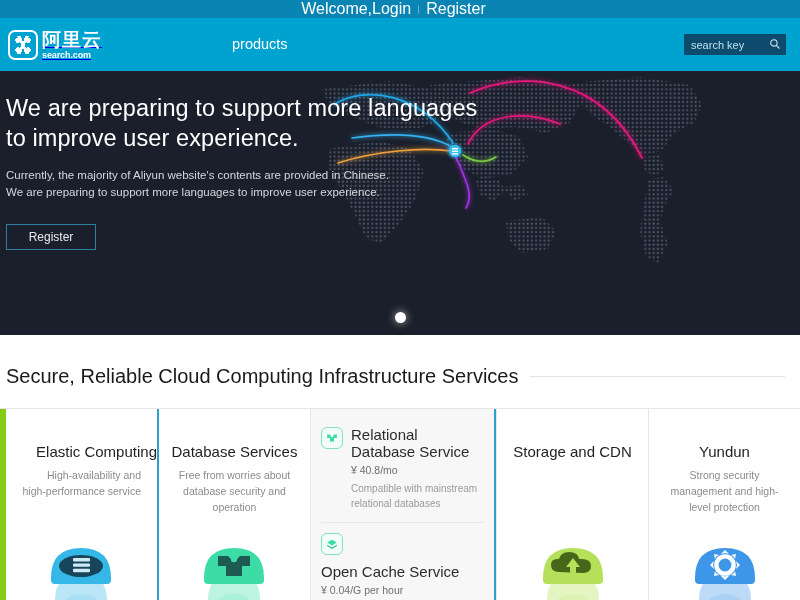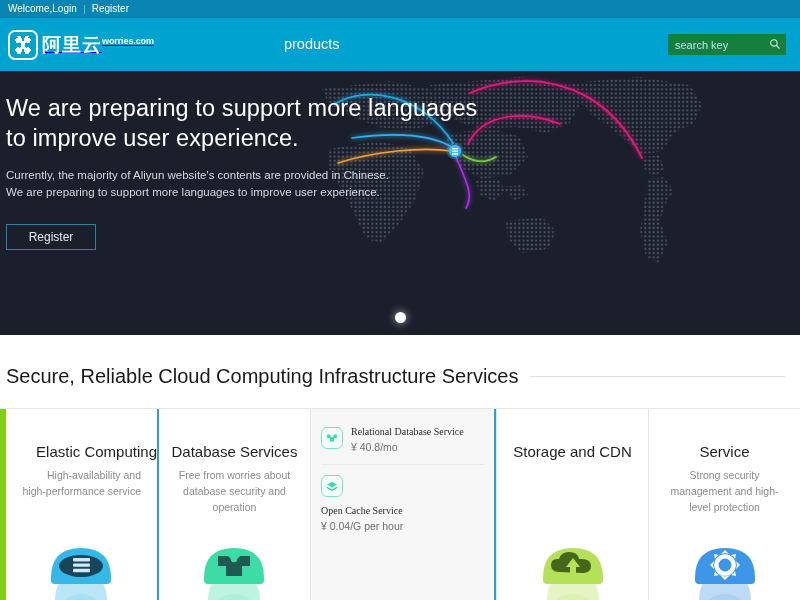--- a/index.html
+++ b/index.html
@@ -13,23 +13,23 @@
     background: #ffffff;
     color: #333;
   }
 
   
   .topbar {
     height: 18px;
     background: #0984b3;
     display: flex;
     align-items: center;
-    justify-content: space-between;
+    justify-content: center;
     padding: 0 14px 0 8px;
-    font-size: 10px;
+    font-size: 16px;
     color: #eaf6fb;
   }
   .topbar-left, .topbar-right {
     display: flex;
     align-items: center;
   }
   .tb-link {
     color: #ffffff;
     text-decoration: none;
     padding: 0 7px;
@@ -73,21 +73,21 @@
     background:
       radial-gradient(circle at 22% 24%, #fff 0 2.6px, transparent 2.7px),
       radial-gradient(circle at 78% 24%, #fff 0 2.6px, transparent 2.7px),
       radial-gradient(circle at 22% 78%, #fff 0 2.6px, transparent 2.7px),
       radial-gradient(circle at 78% 78%, #fff 0 2.6px, transparent 2.7px),
       linear-gradient(115deg, transparent 44%, #fff 44%, #fff 56%, transparent 56%),
       linear-gradient(65deg, transparent 44%, #fff 44%, #fff 56%, transparent 56%);
   }
   .logo-text {
     display: flex;
-    flex-direction: row;
+    flex-direction: column;
     justify-content: center;
     line-height: 1;
   }
   .logo-cn {
     font-size: 19px;
     font-weight: bold;
     color: #ffffff;
     letter-spacing: 1px;
     font-family: "DejaVu Sans", sans-serif;
   }
@@ -107,23 +107,23 @@
     font-size: 14.5px;
     text-decoration: none;
     padding: 0 10px;
     line-height: 53px;
   }
   .search-wrap {
     margin-left: auto;
     position: relative;
   }
   .search-input {
-    width: 118px;
+    width: 102px;
     height: 21px;
-    background: #15803d;
+    background: #0c4a6e;
     border: none;
     outline: none;
     color: #ffffff;
     font-size: 11px;
     font-family: "Liberation Sans", sans-serif;
     padding: 0 20px 0 7px;
   }
   .search-input::placeholder { color: #bfe2ef; }
   .search-icon {
     position: absolute;
@@ -270,23 +270,22 @@
     border: 1px solid #7fe3bd;
     border-radius: 6px;
     background: #f2fdf9;
     display: flex;
     align-items: center;
     justify-content: center;
     margin-top: 1px;
   }
   .panel-body { text-align: left; }
   .panel-name {
-    font-size: 10px;
+    font-size: 15px;
     color: #2c2c2c;
-    font-family: Liberation Serif, serif;
   }
   .panel-price {
     font-size: 10.5px;
     color: #6f6f6f;
     margin-top: 4px;
   }
   .panel-note {
     font-size: 10px;
     color: #9a9a9a;
     margin-top: 6px;
@@ -302,21 +301,21 @@
     <span class="tb-sep"></span>
     <a class="tb-link" href="#">Register</a>
   </div>
 </div>
 
 <div class="navbar">
   <a class="logo" href="#">
     <span class="logo-mark"></span>
     <span class="logo-text">
       <span class="logo-cn">阿里云</span>
-      <span class="logo-en">worries.com</span>
+      <span class="logo-en">search.com</span>
     </span>
   </a>
 
   <div class="nav-items">
     <a class="nav-item" href="#">products</a>
   </div>
 
   <div class="search-wrap">
     <input class="search-input" type="text" placeholder="search key" style="">
     <svg class="search-icon" viewBox="0 0 16 16">
@@ -441,20 +440,21 @@
     <div class="panel-item">
       <span class="panel-icon">
         <svg viewBox="0 0 20 20" width="14" height="14">
           <path d="M3 5 L7 5 L10 8 L13 5 L17 5 L17 10 L13 10 L13 15 L7 15 L7 10 L3 10 Z" fill="#3ddca6"></path>
           <circle cx="10" cy="7" r="2" fill="#f2fdf9"></circle>
         </svg>
       </span>
       <div class="panel-body">
         <div class="panel-name">Relational Database Service</div>
         <div class="panel-price">¥ 40.8/mo</div>
+        <div class="panel-note">Compatible with mainstream relational databases</div>
       </div>
     </div>
 
     <div class="panel-item">
       <span class="panel-icon">
         <svg viewBox="0 0 20 20" width="14" height="14">
           <path d="M10 4 L17 8 L10 12 L3 8 Z" fill="#3ddca6"></path>
           <path d="M3 11 L10 15 L17 11 L17 13 L10 17 L3 13 Z" fill="#2fc594"></path>
         </svg>
       </span>
@@ -470,21 +470,21 @@
     <svg class="card-art" viewBox="0 0 104 104">
       <path d="M30 92 Q30 66 52 66 Q74 66 74 92 Z" fill="#b4e05a" opacity="0.16"></path>
       <path d="M26 72 Q26 46 52 46 Q78 46 78 72 Z" fill="#b4e05a" opacity="0.36"></path>
       <path d="M22 50 Q22 20 52 20 Q82 20 82 50 L82 52 Q82 56 78 56 L26 56 Q22 56 22 52 Z" fill="#b4e05a"></path>
       <path d="M38 44 Q30 44 30 37 Q30 30 38 31 Q40 24 48 24 Q57 24 58 31 Q70 30 70 38 Q70 45 62 45 Z" fill="#46661a"></path>
       <path d="M52 30 L59 39 L55 39 L55 46 L49 46 L49 39 L45 39 Z" fill="#b4e05a"></path>
     </svg>
   </div>
 
   <div class="card">
-    <div class="card-title">Service</div>
+    <div class="card-title">Yundun</div>
     <div class="card-desc">Strong security management and high-level protection</div>
     <svg class="card-art" viewBox="0 0 104 104">
       <path d="M30 92 Q30 66 52 66 Q74 66 74 92 Z" fill="#3d96e8" opacity="0.14"></path>
       <path d="M26 72 Q26 46 52 46 Q78 46 78 72 Z" fill="#3d96e8" opacity="0.34"></path>
       <path d="M22 50 Q22 20 52 20 Q82 20 82 50 L82 52 Q82 56 78 56 L26 56 Q22 56 22 52 Z" fill="#3d96e8"></path>
       <circle cx="52" cy="37" r="8.6" fill="none" stroke="#ffffff" stroke-width="4.4"></circle>
       <g fill="#ffffff">
         <path d="M52 22 L56 26 L52 25 L48 26 Z"></path>
         <path d="M52 52 L57 47 L52 48.6 L47 47 Z"></path>
         <path d="M37 37 L41 33 L40 37 L41 41 Z"></path>

